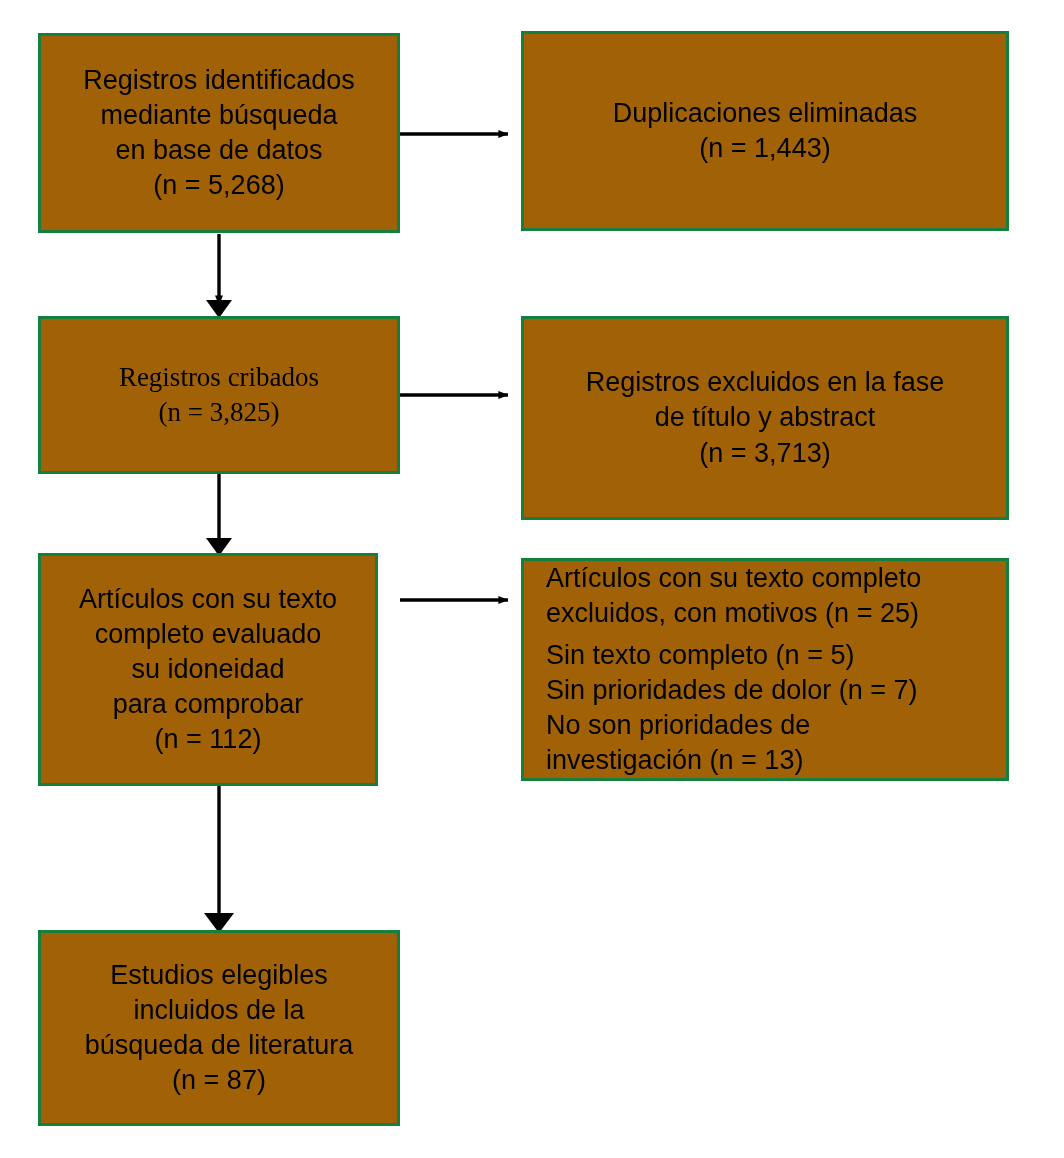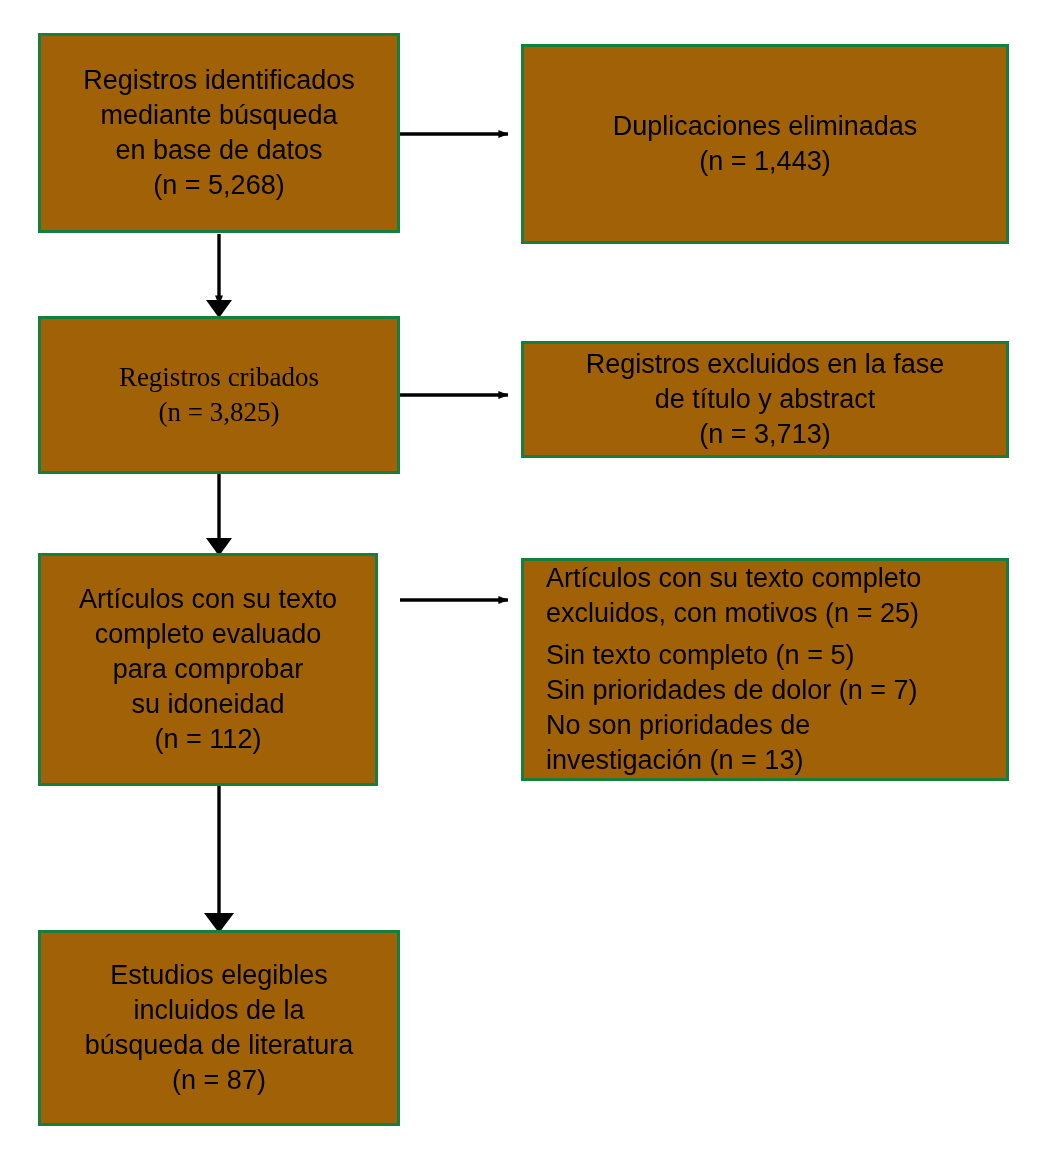--- a/index.html
+++ b/index.html
@@ -94,41 +94,41 @@
     </g>
   </svg>
 
   <div class="node-box center-text" style="left:38px; top:33px; width:362px; height:200px;">
     <div class="node-line">Registros identificados</div>
     <div class="node-line">mediante búsqueda</div>
     <div class="node-line">en base de datos</div>
     <div class="node-line">(n = 5,268)</div>
   </div>
 
-  <div class="node-box center-text" style="left:521px; top:44px; width:488px; height:200px;">
+  <div class="node-box center-text" style="left:521px; top:31px; width:488px; height:200px;">
     <div class="node-line">Duplicaciones eliminadas</div>
     <div class="node-line">(n = 1,443)</div>
   </div>
 
   <div class="node-box center-text" style="left:38px; top:316px; width:362px; height:158px;font-family:Liberation Serif, serif;">
     <div class="node-line">Registros cribados</div>
     <div class="node-line">(n = 3,825)</div>
   </div>
 
-  <div class="node-box center-text" style="left:521px; top:316px; width:488px; height:117px;margin-top:25px;">
+  <div class="node-box center-text" style="left:521px; top:316px; width:488px; height:204px;">
     <div class="node-line">Registros excluidos en la fase</div>
     <div class="node-line">de título y abstract</div>
     <div class="node-line">(n = 3,713)</div>
   </div>
 
   <div class="node-box center-text" style="left:38px; top:553px; width:340px; height:233px;">
     <div class="node-line">Artículos con su texto</div>
     <div class="node-line">completo evaluado</div>
+    <div class="node-line">su idoneidad</div>
     <div class="node-line">para comprobar</div>
-    <div class="node-line">su idoneidad</div>
     <div class="node-line">(n = 112)</div>
   </div>
 
   <div class="node-box left-text" style="left:521px; top:558px; width:488px; height:223px;">
     <div class="node-line">Artículos con su texto completo</div>
     <div class="node-line">excluidos, con motivos (n = 25)</div>
     <div class="node-line spacer"></div>
     <div class="node-line">Sin texto completo (n = 5)</div>
     <div class="node-line">Sin prioridades de dolor (n = 7)</div>
     <div class="node-line">No son prioridades de</div>

